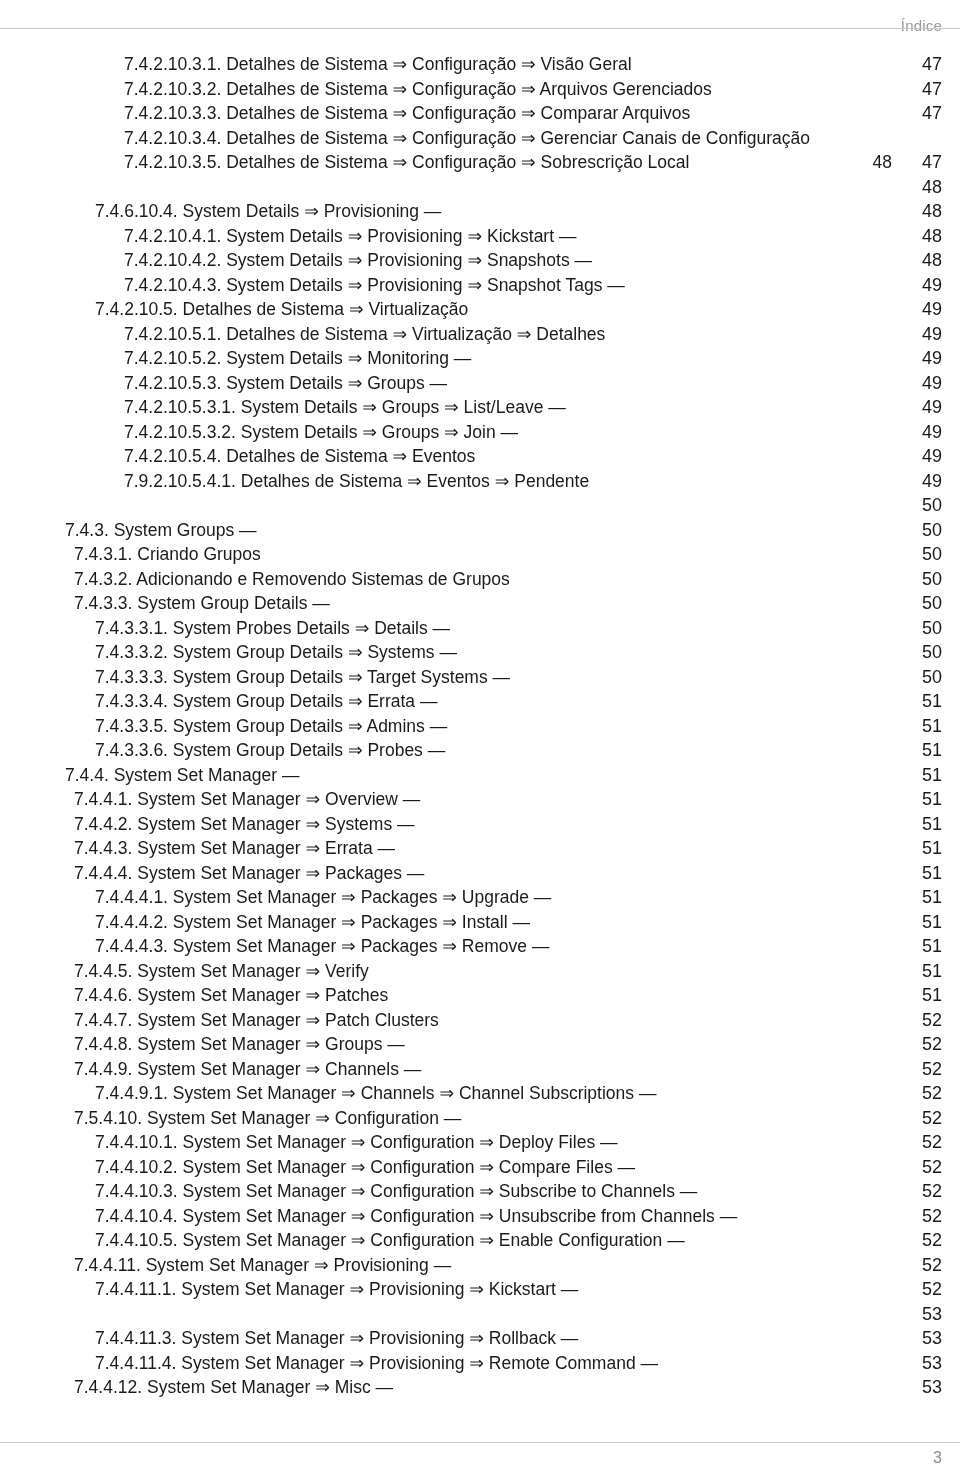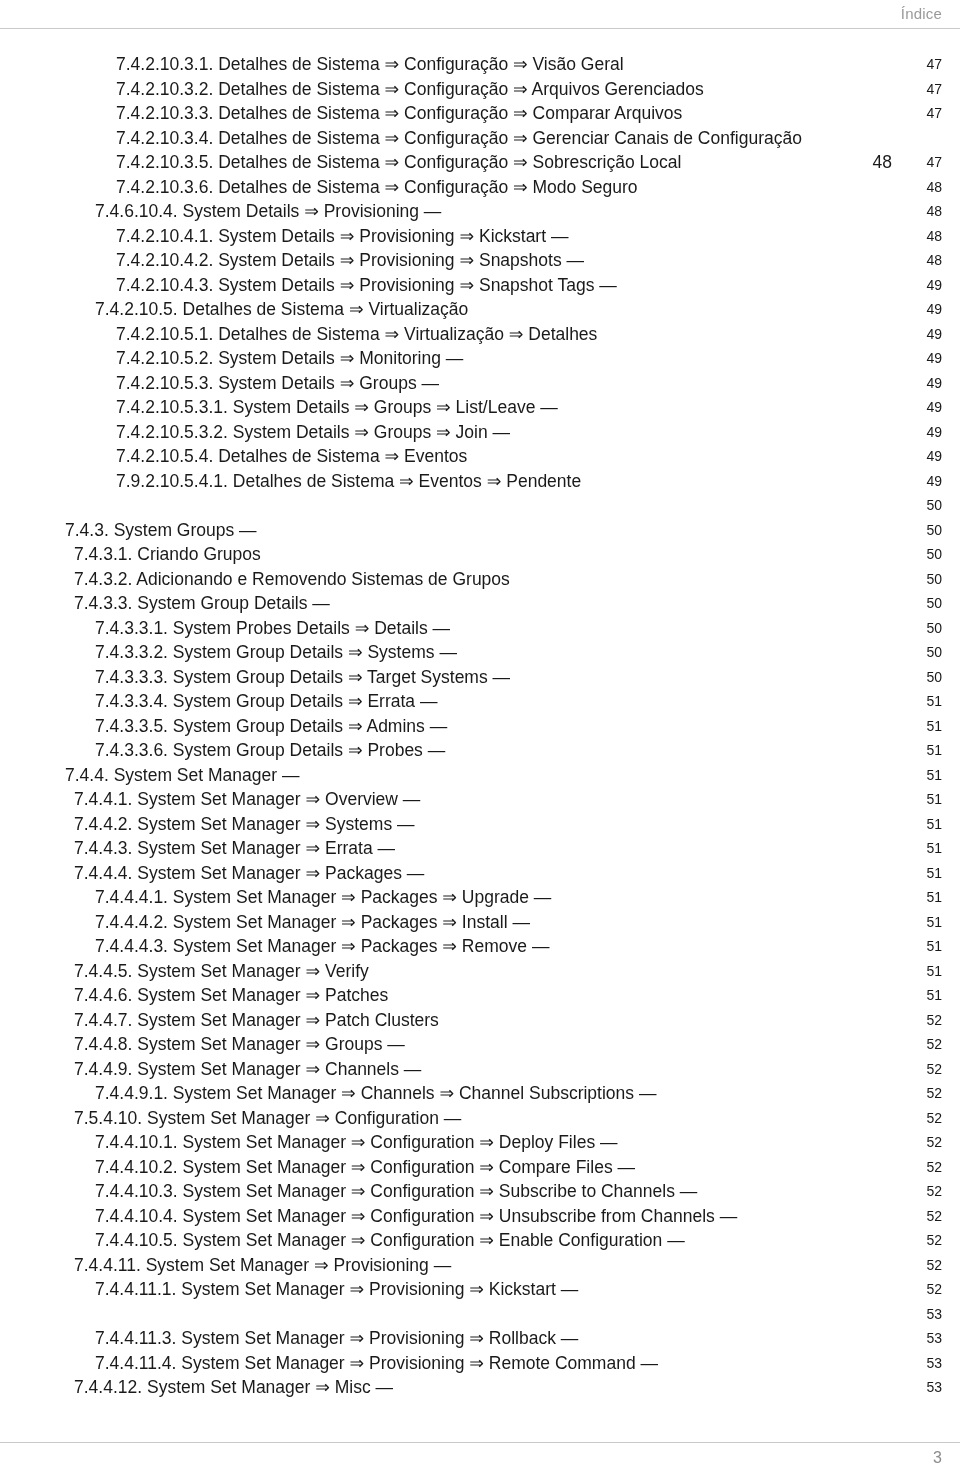--- a/index.html
+++ b/index.html
@@ -20,21 +20,21 @@
   .page {
     position: relative;
     width: 960px;
     height: 1480px;
     box-sizing: border-box;
   }
 
   
   .page-header {
     position: absolute;
-    top: 4px;
+    top: 16px;
     left: 0;
     width: 960px;
     height: 29px;
   }
   .page-header .header-label {
     position: absolute;
     right: 18px;
     top: 0px;
     font-size: 15px;
     line-height: 20px;
@@ -100,59 +100,59 @@
     vertical-align: top;
   }
 
   
   .toc-entry .toc-page {
     position: absolute;
     right: 18px;
     top: 0;
     width: 34px;
     text-align: right;
-    font-size: 14px;
+    font-size: 18px;
     line-height: 24.5px;
     color: #1a1a1a;
   }
   
   .toc-entry .toc-page-wrap {
     position: absolute;
     right: 68px;
     top: 0;
     width: 34px;
     text-align: right;
     font-size: 17.5px;
     line-height: 24.5px;
     color: #1a1a1a;
   }
 
   
   .lvl-3 { padding-left: 53px; margin-left: 12px; }
   .lvl-4 { padding-left: 74px; }
   .lvl-5 { padding-left: 95px; }
-  .lvl-6 { padding-left: 116px; }
+  .lvl-6 { padding-left: 116px; margin-left: 8px; }
 </style>
 </head>
 <body>
 
 <div class="page">
 
   <div class="page-header">
     <div class="header-label">Índice</div>
   </div>
   <div class="header-rule"></div>
 
   <div class="toc" id="toc-list">
       <div class="toc-entry lvl-6"><span class="toc-text">7.4.2.10.3.1. Detalhes de Sistema ⇒ Configuração ⇒ Visão Geral</span><span class="toc-page">47</span></div>
       <div class="toc-entry lvl-6"><span class="toc-text">7.4.2.10.3.2. Detalhes de Sistema ⇒ Configuração ⇒ Arquivos Gerenciados</span><span class="toc-page">47</span></div>
       <div class="toc-entry lvl-6"><span class="toc-text">7.4.2.10.3.3. Detalhes de Sistema ⇒ Configuração ⇒ Comparar Arquivos</span><span class="toc-page">47</span></div>
       <div class="toc-entry lvl-6"><span class="toc-text">7.4.2.10.3.4. Detalhes de Sistema ⇒ Configuração ⇒ Gerenciar Canais de Configuração</span></div>
       <div class="toc-entry lvl-6"><span class="toc-text">7.4.2.10.3.5. Detalhes de Sistema ⇒ Configuração ⇒ Sobrescrição Local</span><span class="toc-page-wrap">48</span><span class="toc-page">47</span></div>
-      <div class="toc-entry lvl-6"><span class="toc-text">7.4.2.10.3.6. Detalhes de Sistema ⇒ Configuração ⇒ Modo Seguro</span><span class="toc-page">48</span></div>
+      <div class="toc-entry lvl-6"><span class="toc-page">48</span></div>
       <div class="toc-entry lvl-5"><span class="toc-text">7.4.6.10.4. System Details ⇒ Provisioning —</span><span class="toc-page">48</span></div>
       <div class="toc-entry lvl-6"><span class="toc-text">7.4.2.10.4.1. System Details ⇒ Provisioning ⇒ Kickstart —</span><span class="toc-page">48</span></div>
       <div class="toc-entry lvl-6"><span class="toc-text">7.4.2.10.4.2. System Details ⇒ Provisioning ⇒ Snapshots —</span><span class="toc-page">48</span></div>
       <div class="toc-entry lvl-6"><span class="toc-text">7.4.2.10.4.3. System Details ⇒ Provisioning ⇒ Snapshot Tags —</span><span class="toc-page">49</span></div>
       <div class="toc-entry lvl-5"><span class="toc-text">7.4.2.10.5. Detalhes de Sistema ⇒ Virtualização</span><span class="toc-page">49</span></div>
       <div class="toc-entry lvl-6"><span class="toc-text">7.4.2.10.5.1. Detalhes de Sistema ⇒ Virtualização ⇒ Detalhes</span><span class="toc-page">49</span></div>
       <div class="toc-entry lvl-6"><span class="toc-text">7.4.2.10.5.2. System Details ⇒ Monitoring —</span><span class="toc-page">49</span></div>
       <div class="toc-entry lvl-6"><span class="toc-text">7.4.2.10.5.3. System Details ⇒ Groups —</span><span class="toc-page">49</span></div>
       <div class="toc-entry lvl-6"><span class="toc-text">7.4.2.10.5.3.1. System Details ⇒ Groups ⇒ List/Leave —</span><span class="toc-page">49</span></div>
       <div class="toc-entry lvl-6"><span class="toc-text">7.4.2.10.5.3.2. System Details ⇒ Groups ⇒ Join —</span><span class="toc-page">49</span></div>

